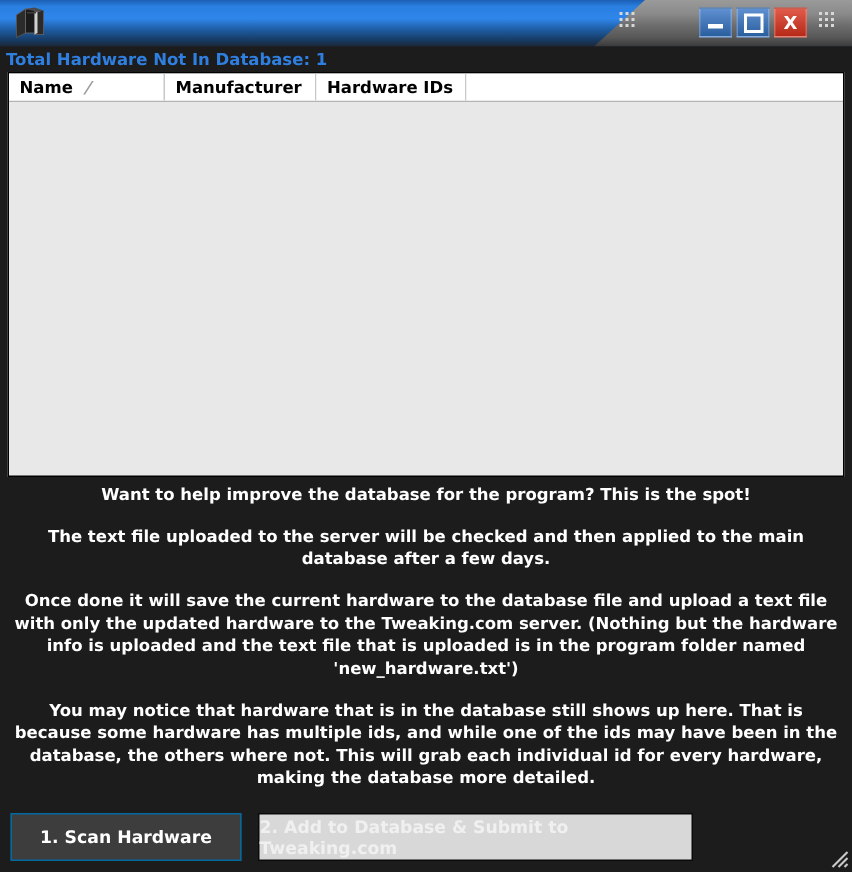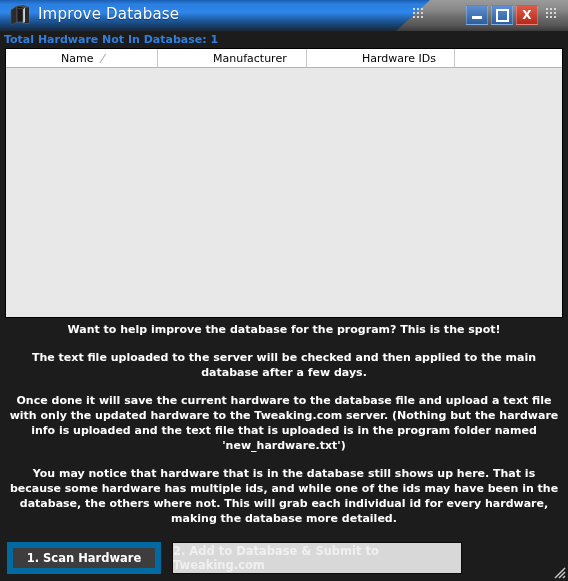--- a/index.html
+++ b/index.html
@@ -130,27 +130,26 @@
     background: #ffffff;
     border-bottom: 1px solid #b4b4b4;
     box-sizing: border-box;
   }
   .col {
     position: relative;
     display: flex;
     align-items: center;
     padding-left: 7px;
     font-size: 11px;
-    font-weight: normal;
+    font-weight: bold;
     color: #000000;
     border-right: 1px solid #c8c8c8;
     box-sizing: border-box;
     font-family: "DejaVu Sans", sans-serif;
     background: #ffffff;
-    margin-left: 48px;
   }
   .col.c0 { width: 104px; }
   .col.c1 { width: 101px; }
   .col.c2 { width: 100px; }
   .col.c3 { flex: 1; border-right: none; }
   .sort-mark {
     margin-left: 8px;
     color: #9a9a9a;
     font-size: 11px;
     display: inline-block;
@@ -197,21 +196,21 @@
     justify-content: center;
     font-size: 11.5px;
     font-weight: bold;
     box-sizing: border-box;
     font-family: "DejaVu Sans", sans-serif;
   }
   .btn.scan {
     left: 7px;
     width: 154px;
     background: #3d3d3d;
-    border: 6px solid #0369a1;
+    border: 1px solid #0369a1;
     color: #ffffff;
   }
   .btn.submit {
     left: 172px;
     width: 290px;
     background: #d8d8d8;
     border: 1px solid #0a0a0a;
     color: #f0f0f0;
   }
   .resize-grip {
@@ -232,21 +231,20 @@
 
     <svg class="title-icon" viewBox="0 0 24 24">
       <polygon points="3,6 9,2 9,18 3,21" fill="#2b2b2b" stroke="#555" stroke-width="0.6"></polygon>
       <rect x="9" y="2" width="8" height="16" fill="#1a1a1a" stroke="#666" stroke-width="0.6"></rect>
       <polygon points="9,2 15,1 21,3 17,4" fill="#4a4a4a"></polygon>
       <rect x="15" y="4" width="6" height="15" fill="#d0d0d0" stroke="#888" stroke-width="0.5"></rect>
       <polygon points="15,19 21,19 21,3 17,4 17,18" fill="#2a2a2a"></polygon>
       <rect x="10" y="4" width="6" height="1" fill="#3f3f3f"></rect>
     </svg>
 
-    <div class="title-text">Improve Database</div>
 
     <svg class="grip-dots left" viewBox="0 0 16 16">
       <g fill="#d7d7d7">
         <rect x="1" y="1" width="2" height="2"></rect>
           <rect x="5" y="1" width="2" height="2"></rect>
           <rect x="9" y="1" width="2" height="2"></rect>
         <rect x="1" y="5" width="2" height="2"></rect>
           <rect x="5" y="5" width="2" height="2"></rect>
           <rect x="9" y="5" width="2" height="2"></rect>
         <rect x="1" y="9" width="2" height="2"></rect>

